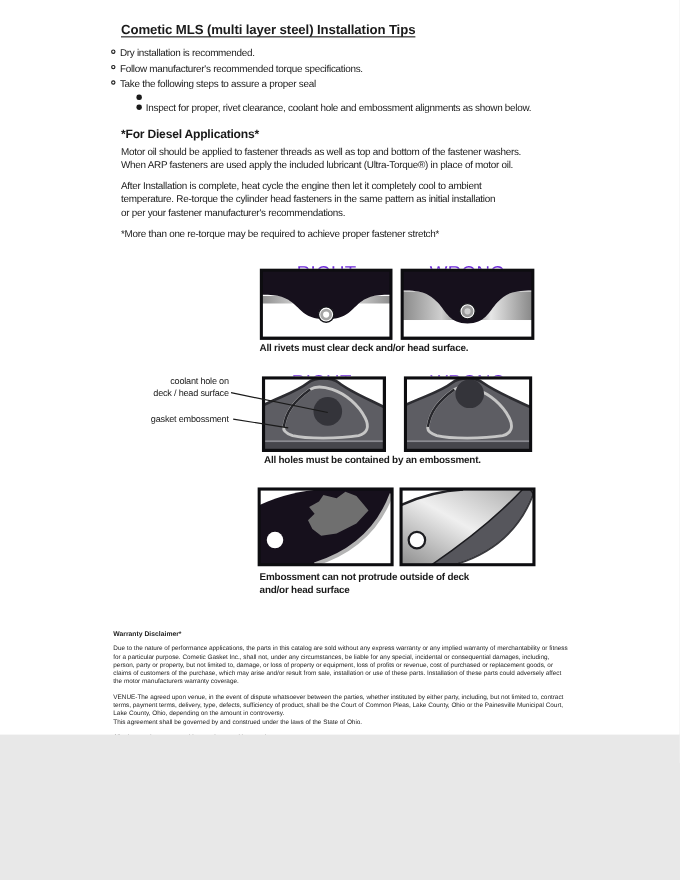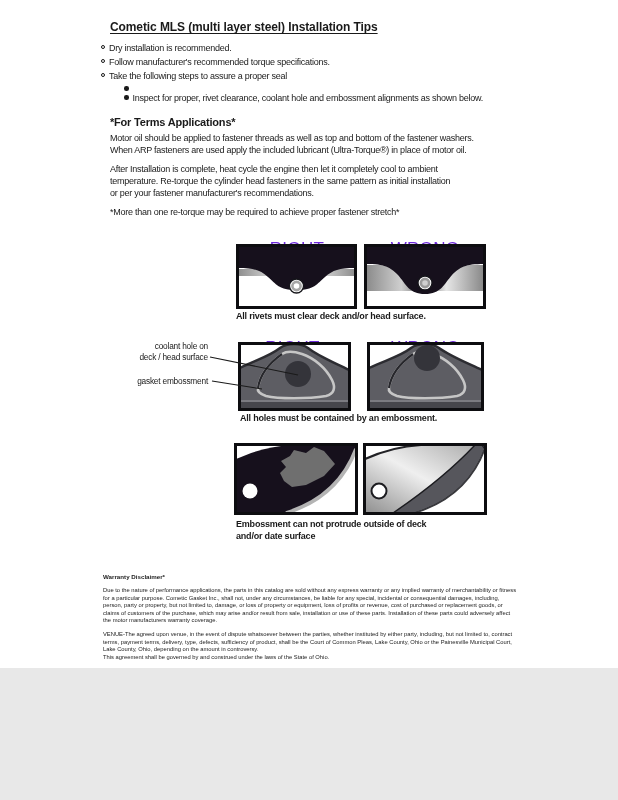--- a/index.html
+++ b/index.html
@@ -82,21 +82,21 @@
     </div>
     <div class="bullet-row sub">
       <span class="marker-filled"></span>
     </div>
     <div class="bullet-row sub">
       <span class="marker-filled"></span>
       <span class="body-text">Inspect for proper, rivet clearance, coolant hole and embossment alignments as shown below.</span>
     </div>
   </div>
 
-  <div class="diesel-heading">*For Terms Applications*</div>
+  <div class="diesel-heading">*For Diesel Applications*</div>
   <div class="para body-text p1">Motor oil should be applied to fastener threads as well as top and bottom of the fastener washers.
 When ARP fasteners are used apply the included lubricant (Ultra-Torque®) in place of motor oil.</div>
   <div class="para body-text p2">After Installation is complete, heat cycle the engine then let it completely cool to ambient
 temperature. Re-torque the cylinder head fasteners in the same pattern as initial installation
 or per your fastener manufacturer's recommendations.</div>
   <div class="para body-text p3">*More than one re-torque may be required to achieve proper fastener stretch*</div>
 
   <div class="rw-label" style="left:236px; top:228px;">RIGHT</div>
   <div class="rw-label" style="left:364px; top:228px;">WRONG</div>
 
@@ -205,21 +205,21 @@
     <path d="M2,16 C22,7 40,3 58,2 L122,2 L122,6 Q104,54 52,70 L2,70 Z" fill="url(#g3)"></path>
     <path d="M2,16 C22,7 40,3 58,2" fill="none" stroke="#222226" stroke-width="2.2"></path>
     <path d="M30,70 Q80,36 112,2 L119,2 L122,6 Q104,54 52,70 Z" fill="#56565c" stroke="#1c1c20" stroke-width="1.4"></path>
     <path d="M122,6 Q104,54 52,70 L122,70 Z" fill="#ffffff"></path>
     <path d="M122,6 Q104,54 52,70" fill="none" stroke="#3a3a3e" stroke-width="1.4"></path>
     <circle cx="16" cy="48" r="7.5" fill="#ffffff" stroke="#1c1c20" stroke-width="2"></circle>
     <rect x="1.5" y="1.5" width="121" height="69" fill="none" stroke="#0d0d10" stroke-width="3"></rect>
   </svg>
 
   <div class="caption" style="left:236px; top:519px;">Embossment can not protrude outside of deck
-and/or date surface</div>
+and/or head surface</div>
 
   <div class="disclaimer">
     <h4>Warranty Disclaimer*</h4>
     <p>Due to the nature of performance applications, the parts in this catalog are sold without any express warranty or any implied warranty of merchantability or fitness for a particular purpose.  Cometic Gasket Inc., shall not, under any circumstances, be liable for any special, incidental or consequential damages, including, person, party or property, but not limited to, damage, or loss of property or equipment, loss of profits or revenue, cost of purchased or replacement goods, or claims of customers of the purchase, which may arise and/or result from sale, installation or use of these parts.  Installation of these parts could adversely affect the motor manufacturers warranty coverage.</p>
     <p>VENUE-The agreed upon venue, in the event of dispute whatsoever between the parties, whether instituted by either party, including, but not limited to, contract terms, payment terms, delivery, type, defects, sufficiency of product, shall be the Court of Common Pleas, Lake County, Ohio or the Painesville Municipal Court, Lake County, Ohio, depending on the amount in controversy.
 This agreement shall be governed by and construed under the laws of the State of Ohio.</p>
     <p>All prices and terms are subject to change without notice.</p>
     <p>Terms COD- Secured with a completed dealer/jobber application on File, COD-Company check with a current credit card number on file.  Open accounts may be established by well rated firms.  A credit application is available upon request.  Open accounts are due payable Net 30 days from date of invoice.  No statement will be sent.  If an account becomes 60 or more days past due, it is subject to being placed on credit hold.  No orders will be shipped or new orders accepted until past due balance is paid.  If an account becomes 90 or more days past due, it is subject to being placed for collections.  All costs of collection are the responsibility of the customer, including attorney fees, court costs, and other expenses of litigation.</p>
     <p>Returns- Authorized (RGA) must be obtained in advance on all returns.  A packing slip or invoice number must accompany the merchandise.  No returns after 30 days from invoice date.  All returns are subject to a 25% restocking charge.  All custom designed and custom manufactured gaskets are non-returnable.</p>
     <p>Only catalog parts are returnable.

